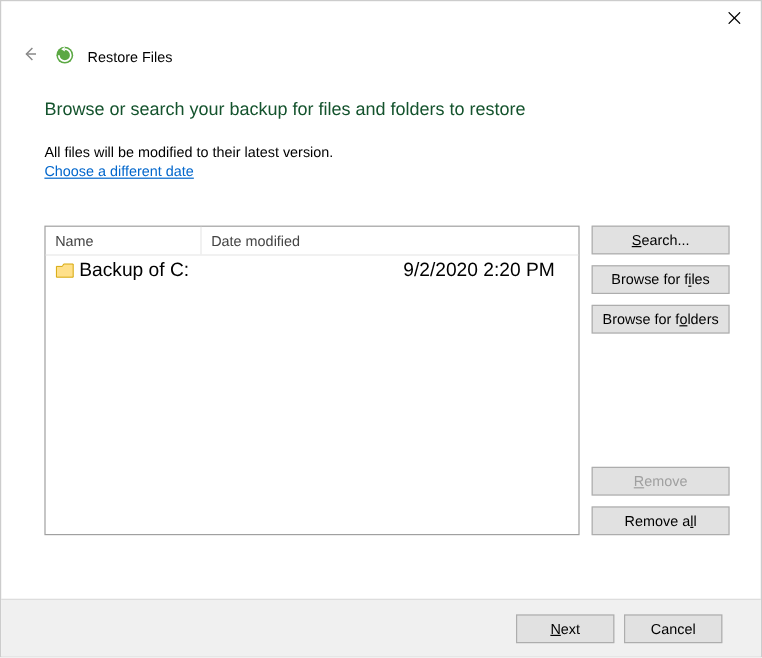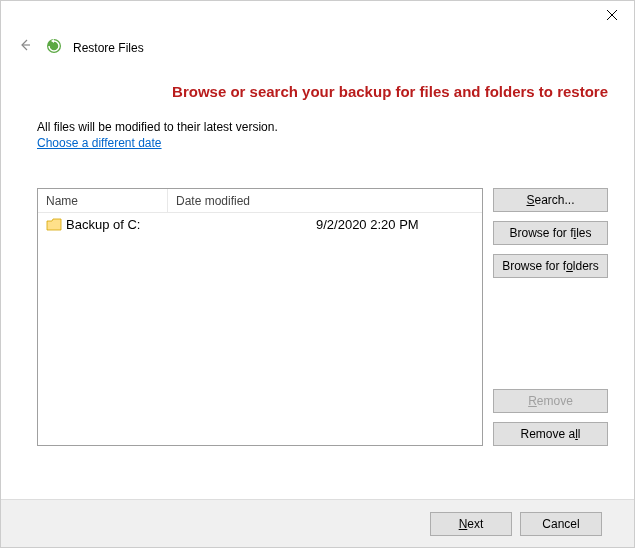--- a/index.html
+++ b/index.html
@@ -47,25 +47,24 @@
     position: relative;
   }
   .app-icon svg { width: 18px; height: 18px; }
   .wizard-title {
     font-size: 12px;
   }
   .content {
     padding: 28px 26px 0 36px;
   }
   .heading {
-    color: #b91c1c;
+    color: #14532d;
     font-size: 15px;
     margin: 0 0 20px 0;
-    font-weight: bold;
-    text-align: right;
+    font-weight: normal;
   }
   .subtext {
     font-size: 12px;
     margin: 0 0 2px 0;
   }
   .link {
     color: #0066cc;
     text-decoration: underline;
     cursor: pointer;
     font-size: 12px;
@@ -102,26 +101,26 @@
   .col-folder { width: 140px; }
   .col-date { flex: 1; border-right: none !important; }
   .list-body {
     flex: 1;
     overflow: auto;
   }
   .list-row {
     display: flex;
     align-items: flex-start;
     height: 22px;
-    font-size: 13px;
+    font-size: 16px;
     padding-top: 4px;
   }
   .list-row .cell-name { width: 130px; padding-left: 8px; display: flex; align-items: center; gap: 4px; }
   .list-row .cell-folder { width: 140px; padding-left: 8px; }
-  .list-row .cell-date { flex: 1; padding-left: 8px; }
+  .list-row .cell-date { flex: 1; padding-left: 8px; margin-left: 20px; }
   .folder-icon {
     width: 16px; height: 14px;
     display: inline-block;
   }
   .side-buttons {
     width: 115px;
     display: flex;
     flex-direction: column;
     gap: 9px;
   }

